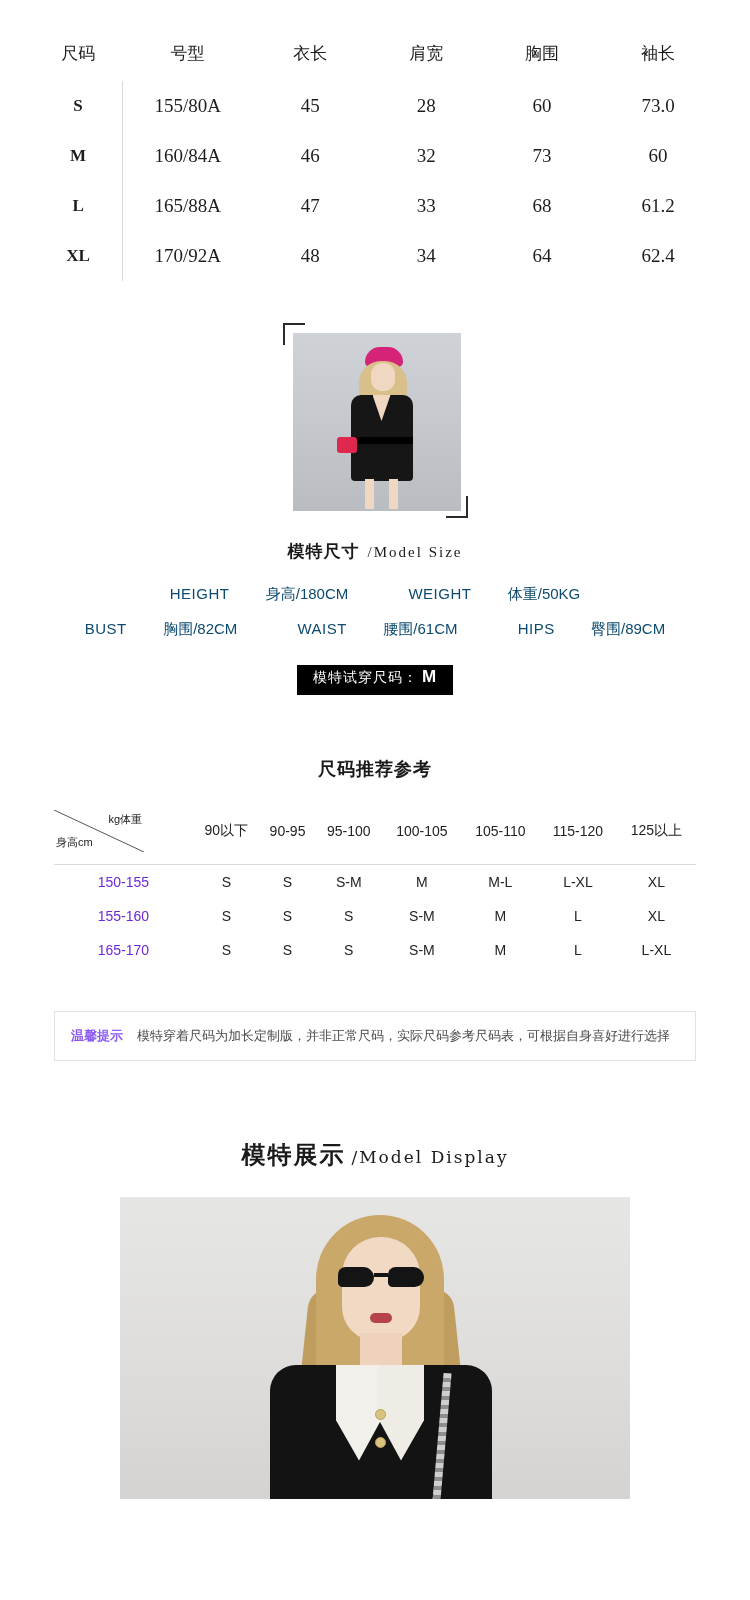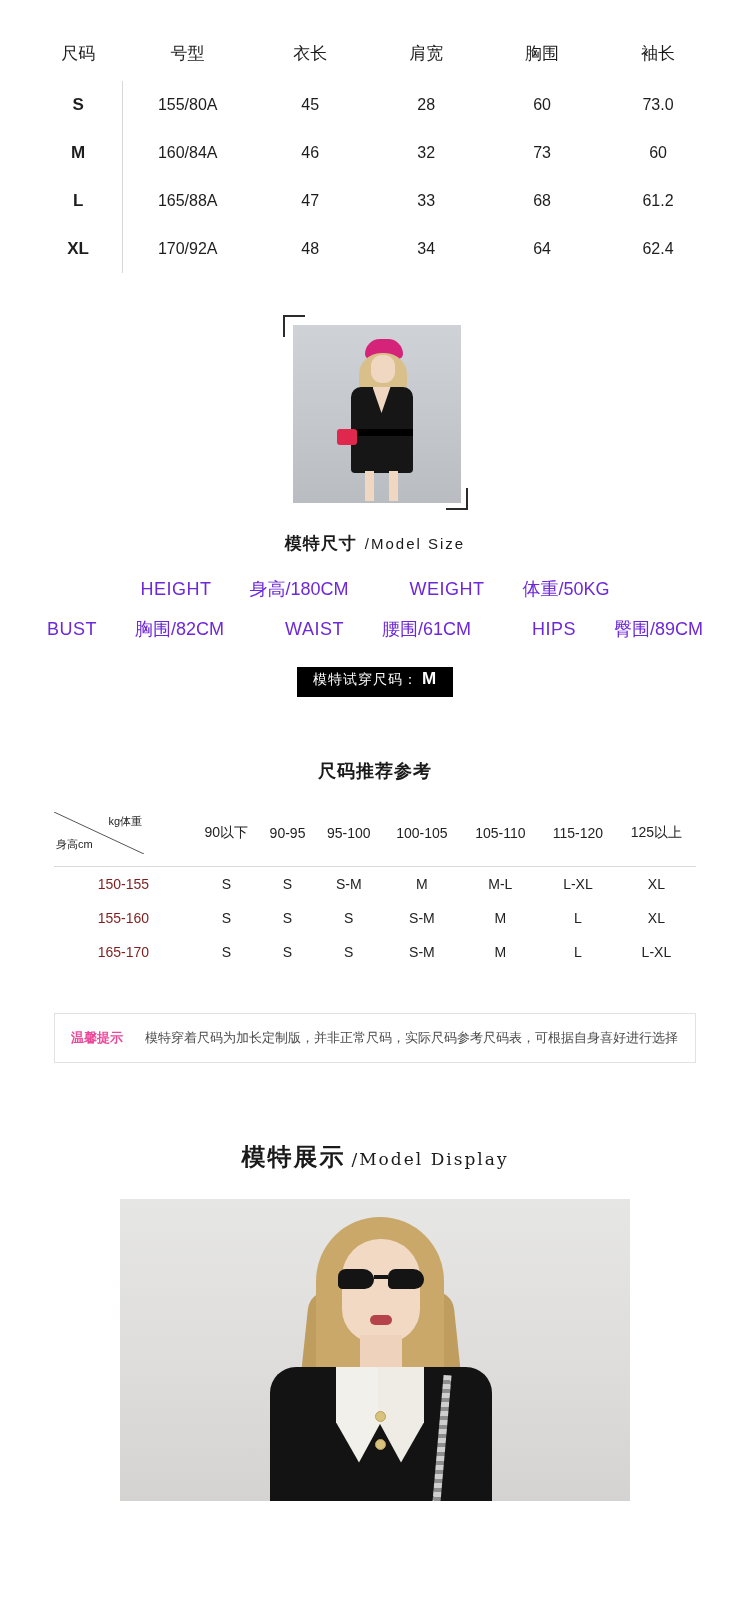--- a/index.html
+++ b/index.html
@@ -14,29 +14,30 @@
     position: relative;
     font-family: "Liberation Sans", sans-serif;
     color: #1a1a1a;
     overflow: hidden;
   }
 
   
   .size-table {
     width: 100%;
     padding: 28px 34px 0 34px;
+    font-family: Liberation Serif, serif;
   }
   table.sizes {
     width: 100%;
     border-collapse: collapse;
   }
   table.sizes th,
   table.sizes td {
     text-align: center;
-    font-size: 16px;
+    font-size: 19px;
     font-weight: normal;
     padding: 14px 0;
     color: #1d1d1d;
   }
   table.sizes thead th {
     font-size: 17px;
     color: #1d1d1d;
     padding-bottom: 16px;
   }
   table.sizes tbody td.first-col {
@@ -127,29 +128,29 @@
   .model-size-title {
     margin-top: 22px;
     font-size: 17px;
     letter-spacing: 1px;
   }
   .model-size-title .cn {
     font-weight: bold;
     font-family: "DejaVu Sans", sans-serif;
   }
   .model-size-title .en {
-    font-family: Liberation Sans, sans-serif;
+    font-family: Liberation Serif, serif;
     font-size: 15px;
     letter-spacing: 2px;
     margin-left: 8px;
   }
   .measure-line {
     margin-top: 22px;
-    font-size: 18px;
-    color: #6d28d9;
+    font-size: 15px;
+    color: #0c4a6e;
   }
   .measure-line span { margin: 0 14px; }
   .measure-line .lbl { letter-spacing: 0.5px; }
   .measure-line2 { margin-top: 16px; }
 
   .wear-size {
     display: inline-block;
     margin-top: 26px;
     background: #000;
     color: #fff;
@@ -204,35 +205,35 @@
     position: absolute;
     left: 2px;
     bottom: 2px;
     font-size: 11px;
   }
   .corner-head .slash {
     position: absolute;
     left: 0; top: 0;
     width: 100%; height: 100%;
   }
-  table.rec tbody tr td:first-child { color: #7f1d1d; text-align: center; }
+  table.rec tbody tr td:first-child { color: #6d28d9; text-align: center; }
 
   
   .tip {
     margin: 44px 54px 0 54px;
     border: 1px solid #e2e2e2;
     padding: 14px 16px;
     font-size: 13px;
     color: #4a4a4a;
     line-height: 1.5;
   }
   .tip b {
-    color: #ec4899;
+    color: #8b5cf6;
     font-weight: bold;
-    margin-right: 22px;
+    margin-right: 14px;
     text-align: center;
   }
 
   
   .display-title {
     margin-top: 78px;
     text-align: center;
     font-size: 24px;
   }
   .display-title .cn {

